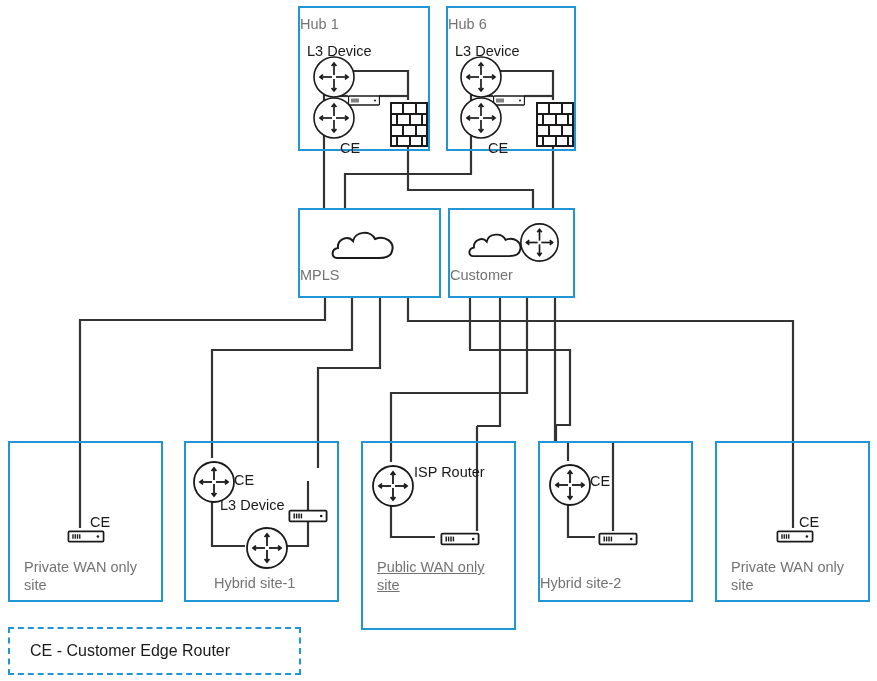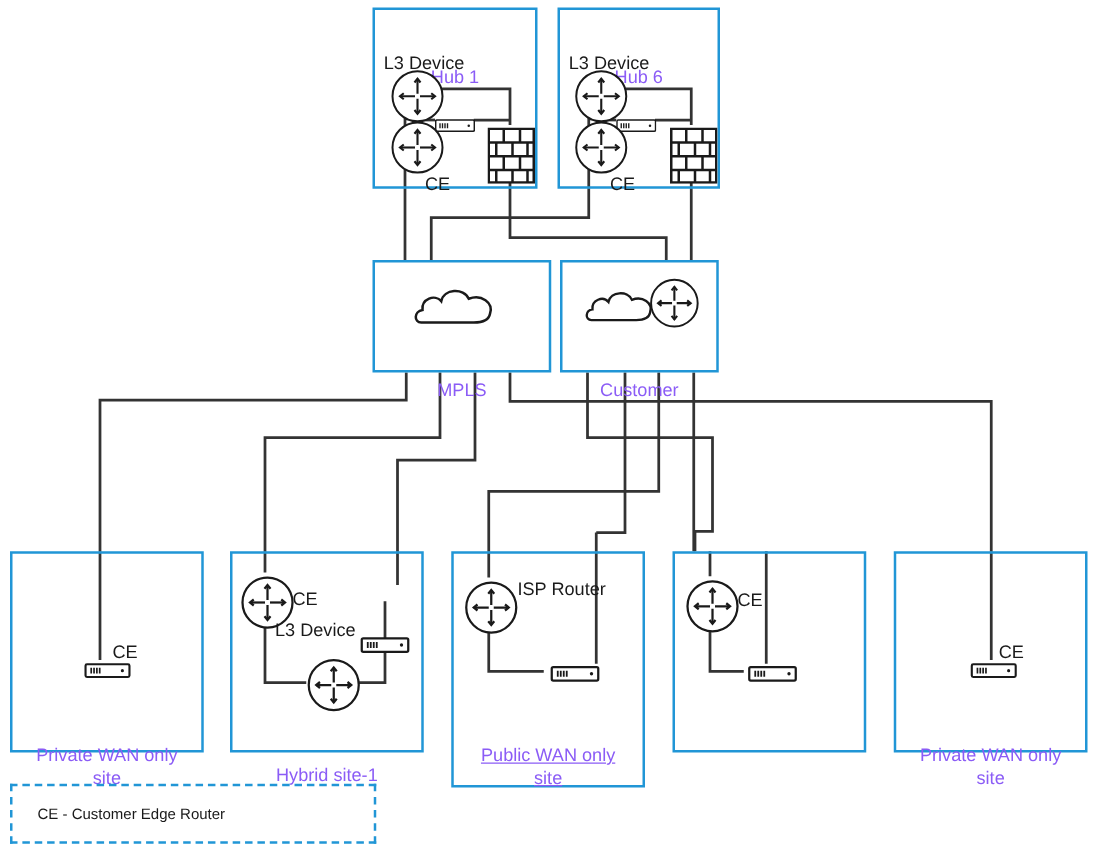--- a/index.html
+++ b/index.html
@@ -36,40 +36,39 @@
   }
   .legend-box {
     position: absolute;
     box-sizing: border-box;
     border: 2px dashed #2196d6;
     background: transparent;
   }
   .box-title {
     position: absolute;
     width: 100%;
-    text-align: center;
+    text-align: left;
     font-size: 14.5px;
-    color: #8b5cf6;
+    color: #737373;
     line-height: 1.25;
     left: 0;
-    margin-top: 38px;
   }
   .inner-label {
     position: absolute;
     font-size: 14.5px;
     color: #1a1a1a;
     line-height: 1.25;
     white-space: nowrap;
   }
   .legend-text {
     position: absolute;
     left: 20px;
     top: 50%;
     transform: translateY(-50%);
-    font-size: 12px;
+    font-size: 16px;
     color: #1a1a1a;
     white-space: nowrap;
   }
   .icon-holder {
     position: absolute;
     line-height: 0;
   }
 </style>
 </head>
 <body>
@@ -383,21 +382,21 @@
             <path d="M19.6 11 L22 8 L24.4 11"></path>
           <path d="M22 24 L22 36"></path>
             <path d="M19.6 33 L22 36 L24.4 33"></path>
           <path d="M20 22 L8 22"></path>
             <path d="M11 19.6 L8 22 L11 24.4"></path>
           <path d="M24 22 L36 22"></path>
             <path d="M33 19.6 L36 22 L33 24.4"></path>
         </g>
       </svg>
     </div>
-    <div class="box-title" style="top:131px;">Hybrid site-1</div>
+    <div class="box-title" style="top:131px;padding-left:28px;">Hybrid site-1</div>
   </div>
 
   <div class="node-box" style="left:361px; top:441px; width:155px; height:189px;">
     <div class="icon-holder" style="left:8px; top:21px;">
       <svg width="44" height="44" viewBox="0 0 44 44">
         <circle cx="22" cy="22" r="20" fill="#fff" stroke="#1a1a1a" stroke-width="1.8"></circle>
         <g stroke="#1a1a1a" stroke-width="1.8" fill="none">
           <path d="M22 20 L22 8"></path>
             <path d="M19.6 11 L22 8 L24.4 11"></path>
           <path d="M22 24 L22 36"></path>
@@ -447,20 +446,21 @@
         <rect x="1" y="6" width="62" height="18" rx="2" fill="#fff" stroke="#1a1a1a" stroke-width="3"></rect>
         <g stroke="#1a1a1a" stroke-width="2.4">
           <path d="M9 11 L9 19"></path>
             <path d="M13 11 L13 19"></path>
           <path d="M17 11 L17 19"></path>
             <path d="M21 11 L21 19"></path>
         </g>
         <circle cx="54" cy="15" r="2.2" fill="#1a1a1a"></circle>
       </svg>
     </div>
+    <div class="box-title" style="top:131px;">Hybrid site-2</div>
   </div>
 
   <div class="node-box" style="left:715px; top:441px; width:155px; height:161px;">
     <div class="icon-holder" style="left:58px; top:85px;">
       <svg width="40" height="17" viewBox="0 0 64 30">
         <rect x="1" y="6" width="62" height="18" rx="2" fill="#fff" stroke="#1a1a1a" stroke-width="3"></rect>
         <g stroke="#1a1a1a" stroke-width="2.4">
           <path d="M9 11 L9 19"></path>
             <path d="M13 11 L13 19"></path>
           <path d="M17 11 L17 19"></path>

